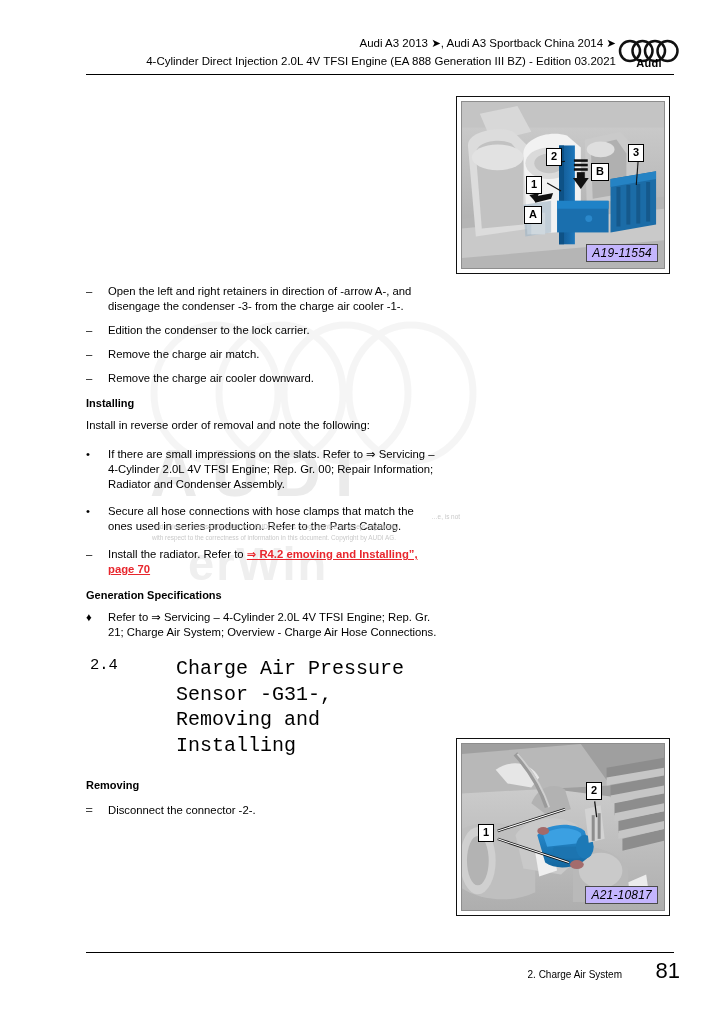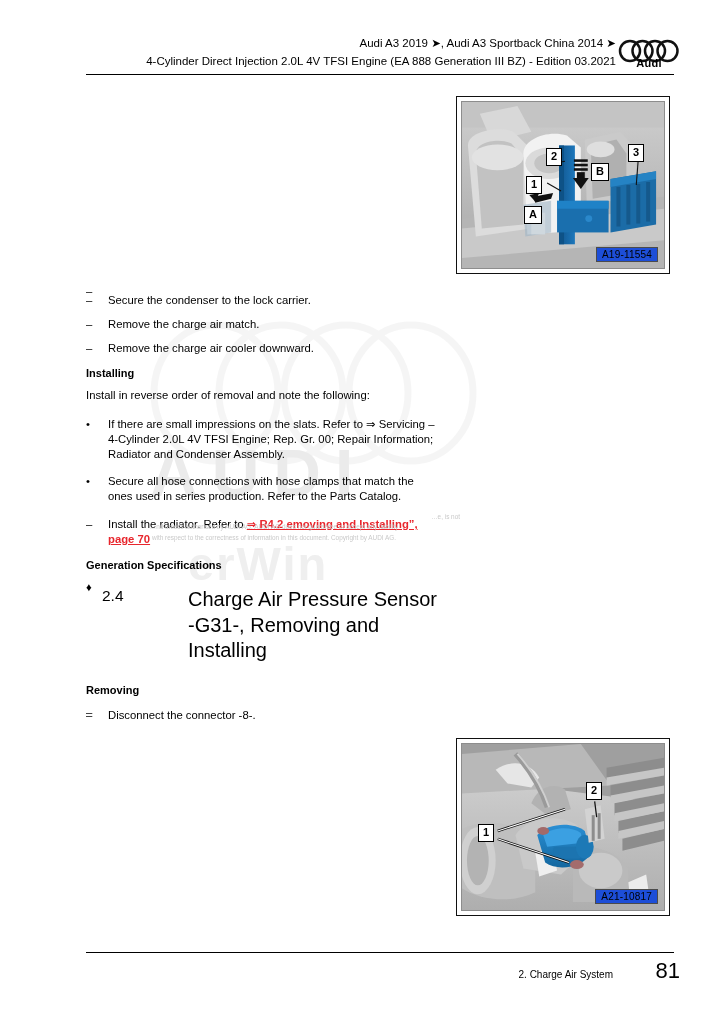--- a/index.html
+++ b/index.html
@@ -44,58 +44,58 @@
     position:absolute;left:86px;top:74px;width:588px;height:0;
     border-top:1.6px solid #000;
   }
 
   
   .ftr-rule{
     position:absolute;left:86px;top:952px;width:588px;height:0;
     border-top:1.3px solid #000;z-index:3;
   }
   .ftr-label{
-    position:absolute;right:111px;top:969px;
+    position:absolute;right:102px;top:969px;
     font-size:10px;z-index:3;white-space:nowrap;
   }
   .ftr-page{
     position:absolute;right:44px;top:958px;
     font-size:22px;z-index:3;
   }
 
   
   .col{position:absolute;left:86px;top:0;width:352px;z-index:2;}
   .li{position:relative;padding-left:22px;margin-bottom:9px;
       font-size:11.3px;line-height:1.33;}
   .li .mk{position:absolute;left:0;top:0;}
   .para{font-size:11.3px;line-height:1.33;margin-bottom:10px;}
   .subhead{font-size:11px;font-weight:bold;margin-bottom:9px;}
-  .sec{position:relative;margin:16px 0 12px 16px;}
+  .sec{position:relative;margin:16px 0 12px 4px;font-family:Liberation Mono, monospace;}
   .sec-num{position:absolute;left:0;top:0;font-size:15.5px;}
   .sec-title{margin-left:86px;font-size:20px;line-height:1.28;}
   .link{color:#e8262d;text-decoration:underline;font-weight:bold;}
 
   
   .cpy{
     position:absolute;left:88px;top:512px;width:372px;z-index:4;
     font-size:6.4px;line-height:1.62;color:#c9c9c9;text-align:center;
     pointer-events:none;
   }
 
   
   .fig{position:absolute;z-index:3;background:#fff;
        border:1.2px solid #111;padding:4px;box-sizing:border-box;}
   .fig-inner{width:100%;height:100%;position:relative;overflow:hidden;
              border:1px solid #8d8d8d;box-sizing:border-box;background:#bdbdbd;}
   #fig1{left:456px;top:96px;width:214px;height:178px;}
   #fig2{left:456px;top:738px;width:214px;height:178px;}
   .figid{
     position:absolute;right:6px;bottom:6px;
-    background:#1d4ed8;border:1px solid #4b4b4b;
-    font-size:10px;padding:1px 5px 1.5px 5px;letter-spacing:.2px;
+    background:#c4b5fd;border:1px solid #4b4b4b;
+    font-size:12px;padding:1px 5px 1.5px 5px;letter-spacing:.2px;font-style:italic;
   }
   .callout{
     position:absolute;background:#fff;border:1.1px solid #000;
     font-size:11px;font-weight:bold;line-height:1;
     padding:2px 4px 3px 4px;text-align:center;
   }
 </style>
 </head>
 <body>
 
@@ -108,44 +108,45 @@
         <ellipse cx="133" cy="75" rx="62" ry="68"></ellipse>
         <ellipse cx="198" cy="75" rx="62" ry="68"></ellipse>
         <ellipse cx="263" cy="75" rx="62" ry="68"></ellipse>
       </g>
     </svg>
   </div>
   <div class="wm wm-audi-text">AUDI</div>
   <div class="wm wm-erwin">erWin</div>
 
   <div class="header">
-    <div class="hdr-line1">Audi A3 2019 ➤, Audi A3 Sportback China 2014 ➤</div>
+    <div class="hdr-line1">Audi A3 2013 ➤, Audi A3 Sportback China 2014 ➤</div>
     <div class="hdr-line2">4-Cylinder Direct Injection 2.0L 4V TFSI Engine (EA 888 Generation III BZ) - Edition 03.2021</div>
     <div class="hdr-logo">
       <svg width="62" height="34" viewBox="0 0 124 68">
         <g fill="none" stroke="#111" stroke-width="5">
           <circle cx="24" cy="30" r="20"></circle>
           <circle cx="49" cy="30" r="20"></circle>
           <circle cx="74" cy="30" r="20"></circle>
           <circle cx="99" cy="30" r="20"></circle>
         </g>
       </svg>
     </div>
     <div class="hdr-wordmark">Audi</div>
     <div class="hdr-rule"></div>
   </div>
 
   <div class="col" style="top:284px">
 
     <div class="li">
       <span class="mk">–</span>
+      <span>Open the left and right retainers in direction of -arrow A-, and disengage the condenser -3- from the charge air cooler -1-.</span>
     </div>
     <div class="li">
       <span class="mk">–</span>
-      <span>Secure the condenser to the lock carrier.</span>
+      <span>Edition the condenser to the lock carrier.</span>
     </div>
     <div class="li">
       <span class="mk">–</span>
       <span>Remove the charge air match.</span>
     </div>
     <div class="li" style="margin-bottom:11px">
       <span class="mk">–</span>
       <span>Remove the charge air cooler downward.</span>
     </div>
 
@@ -163,35 +164,36 @@
 
     <div class="li" style="margin-bottom:12px">
       <span class="mk">–</span>
       <span>Install the radiator. Refer to </span><a class="link" href="#">⇒ R4.2 emoving and Installing”, page 70</a>
     </div>
 
     <div class="subhead">Generation Specifications</div>
 
     <div class="li" style="margin-bottom:0">
       <span class="mk">♦</span>
+      <span>Refer to ⇒ Servicing – 4-Cylinder 2.0L 4V TFSI Engine; Rep. Gr. 21; Charge Air System; Overview - Charge Air Hose Connections.</span>
     </div>
 
     <div class="sec">
       <div class="sec-num">2.4</div>
       <div class="sec-title">Charge Air Pressure Sensor -G31-, Removing and Installing</div>
     </div>
 
     <div class="subhead" style="margin-top:20px">Removing</div>
 
     <div class="li" style="margin-bottom:12px">
       <span class="mk">–</span>
     </div>
     <div class="li">
       <span class="mk">–</span>
-      <span>Disconnect the connector -8-.</span>
+      <span>Disconnect the connector -2-.</span>
     </div>
   </div>
 
   <div class="cpy">
     <div style="text-align:right">…e, is not</div>
     <div>…nd unless authorised by AUDI AG. AUDI AG does not guarantee or accept any liability</div>
     <div>with respect to the correctness of information in this document. Copyright by AUDI AG.</div>
   </div>
 
   <div class="fig" id="fig1">

